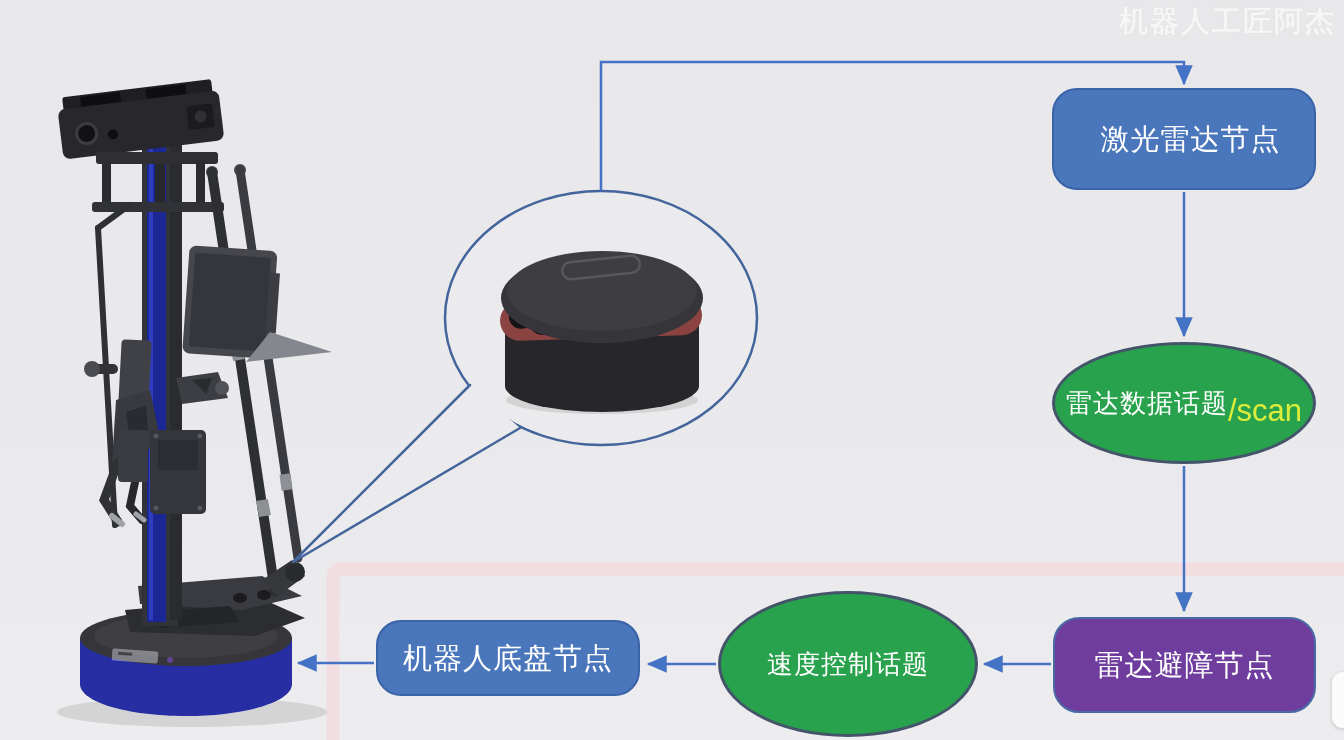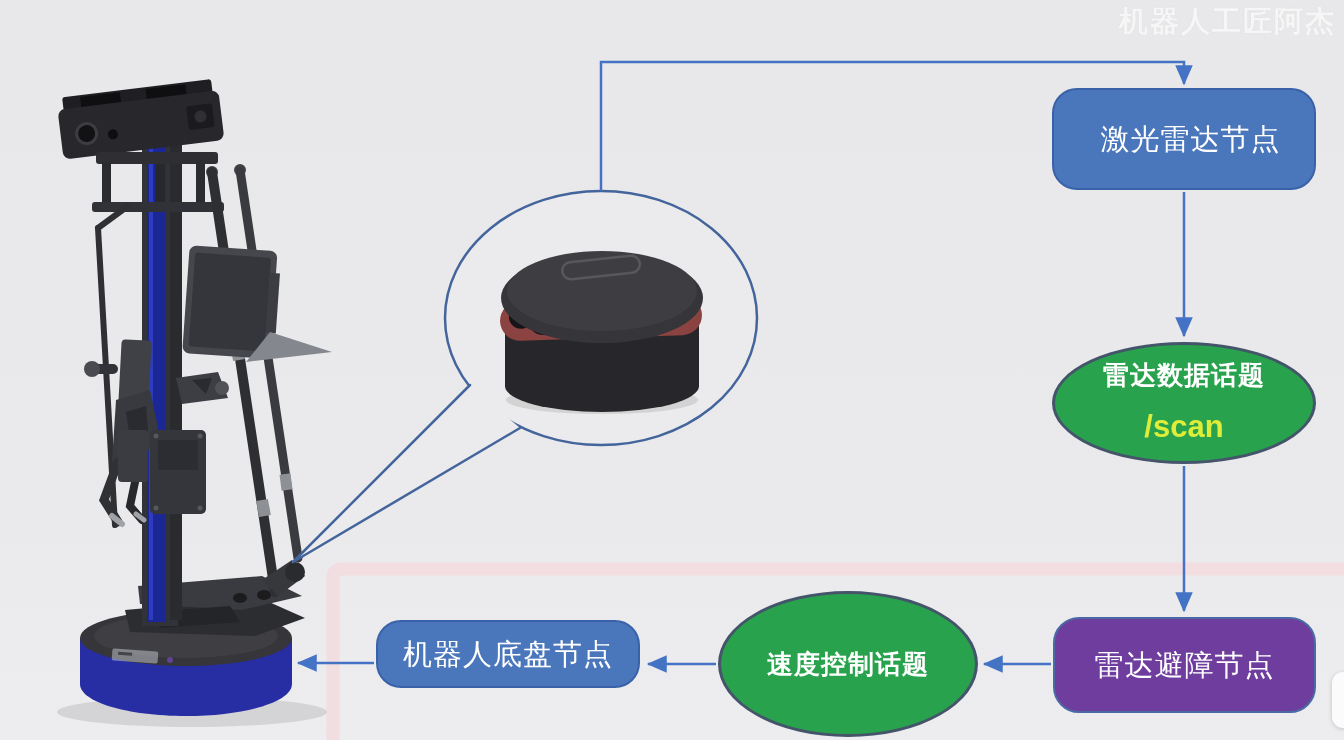--- a/index.html
+++ b/index.html
@@ -20,28 +20,28 @@
   .node{
     position:absolute;box-sizing:border-box;
     display:flex;align-items:center;justify-content:center;
     color:#ffffff;text-align:center;line-height:1.25;
   }
   .node.rect{border-radius:25px;}
   .node.blue{background:#4a76bc;border:2px solid #3a62a8;font-size:29px;letter-spacing:1px;}
   .node.purple{background:#6f3d9e;border:2px solid #4a6aa5;font-size:29px;letter-spacing:1px;}
   .node.topic{
     background:#28a24c;border:3px solid #44546a;border-radius:50%;
-    flex-direction:column;font-size:26px;letter-spacing:1px;font-weight:bold;
+    flex-direction:row;font-size:26px;letter-spacing:1px;
   }
   .topic-code{color:#dded39;font-size:31px;letter-spacing:0;margin-top:17px;}
   #node-lidar   {left:1052px;top:88px; width:264px;height:102px;padding-left:13px;}
   #topic-scan   {left:1052px;top:342px;width:264px;height:122px;}
   #node-avoid   {left:1053px;top:617px;width:263px;height:96px;border-radius:26px;}
   #topic-cmdvel {left:718px; top:591px;width:260px;height:146px;}
-  #node-base    {left:376px; top:620px;width:264px;height:68px;}
+  #node-base    {left:376px; top:620px;width:264px;height:76px;}
   .corner-handle{
     position:absolute;right:-10px;top:672px;width:22px;height:56px;
     background:#fbfbfc;border-radius:12px;box-shadow:0 1px 4px rgba(0,0,0,.18);
   }
 </style>
 </head>
 <body>
 
 <div class="stage">
 

